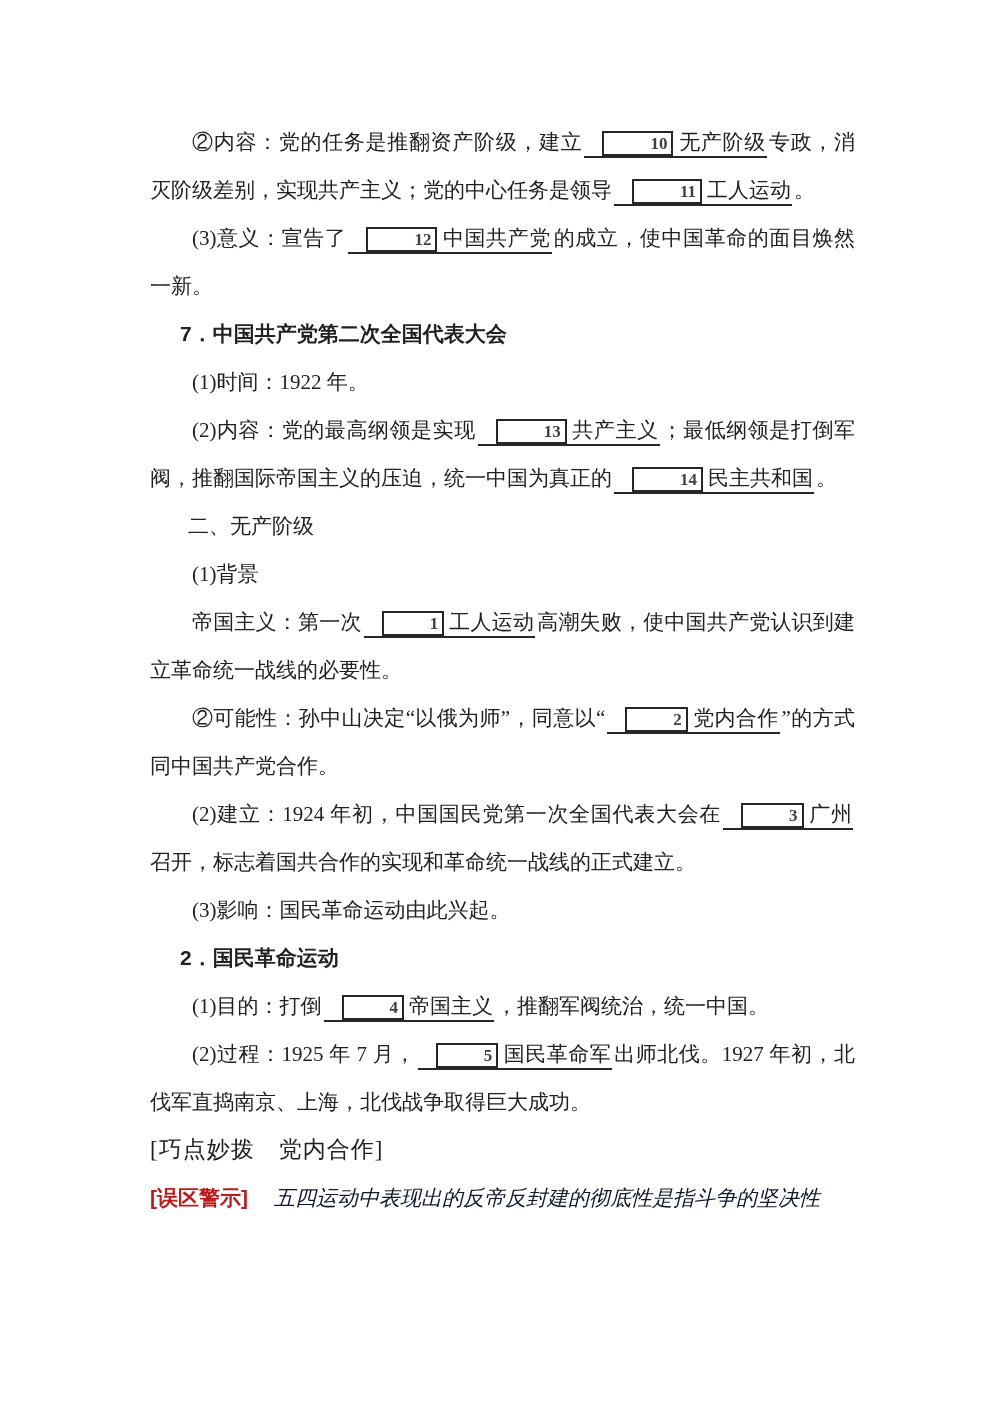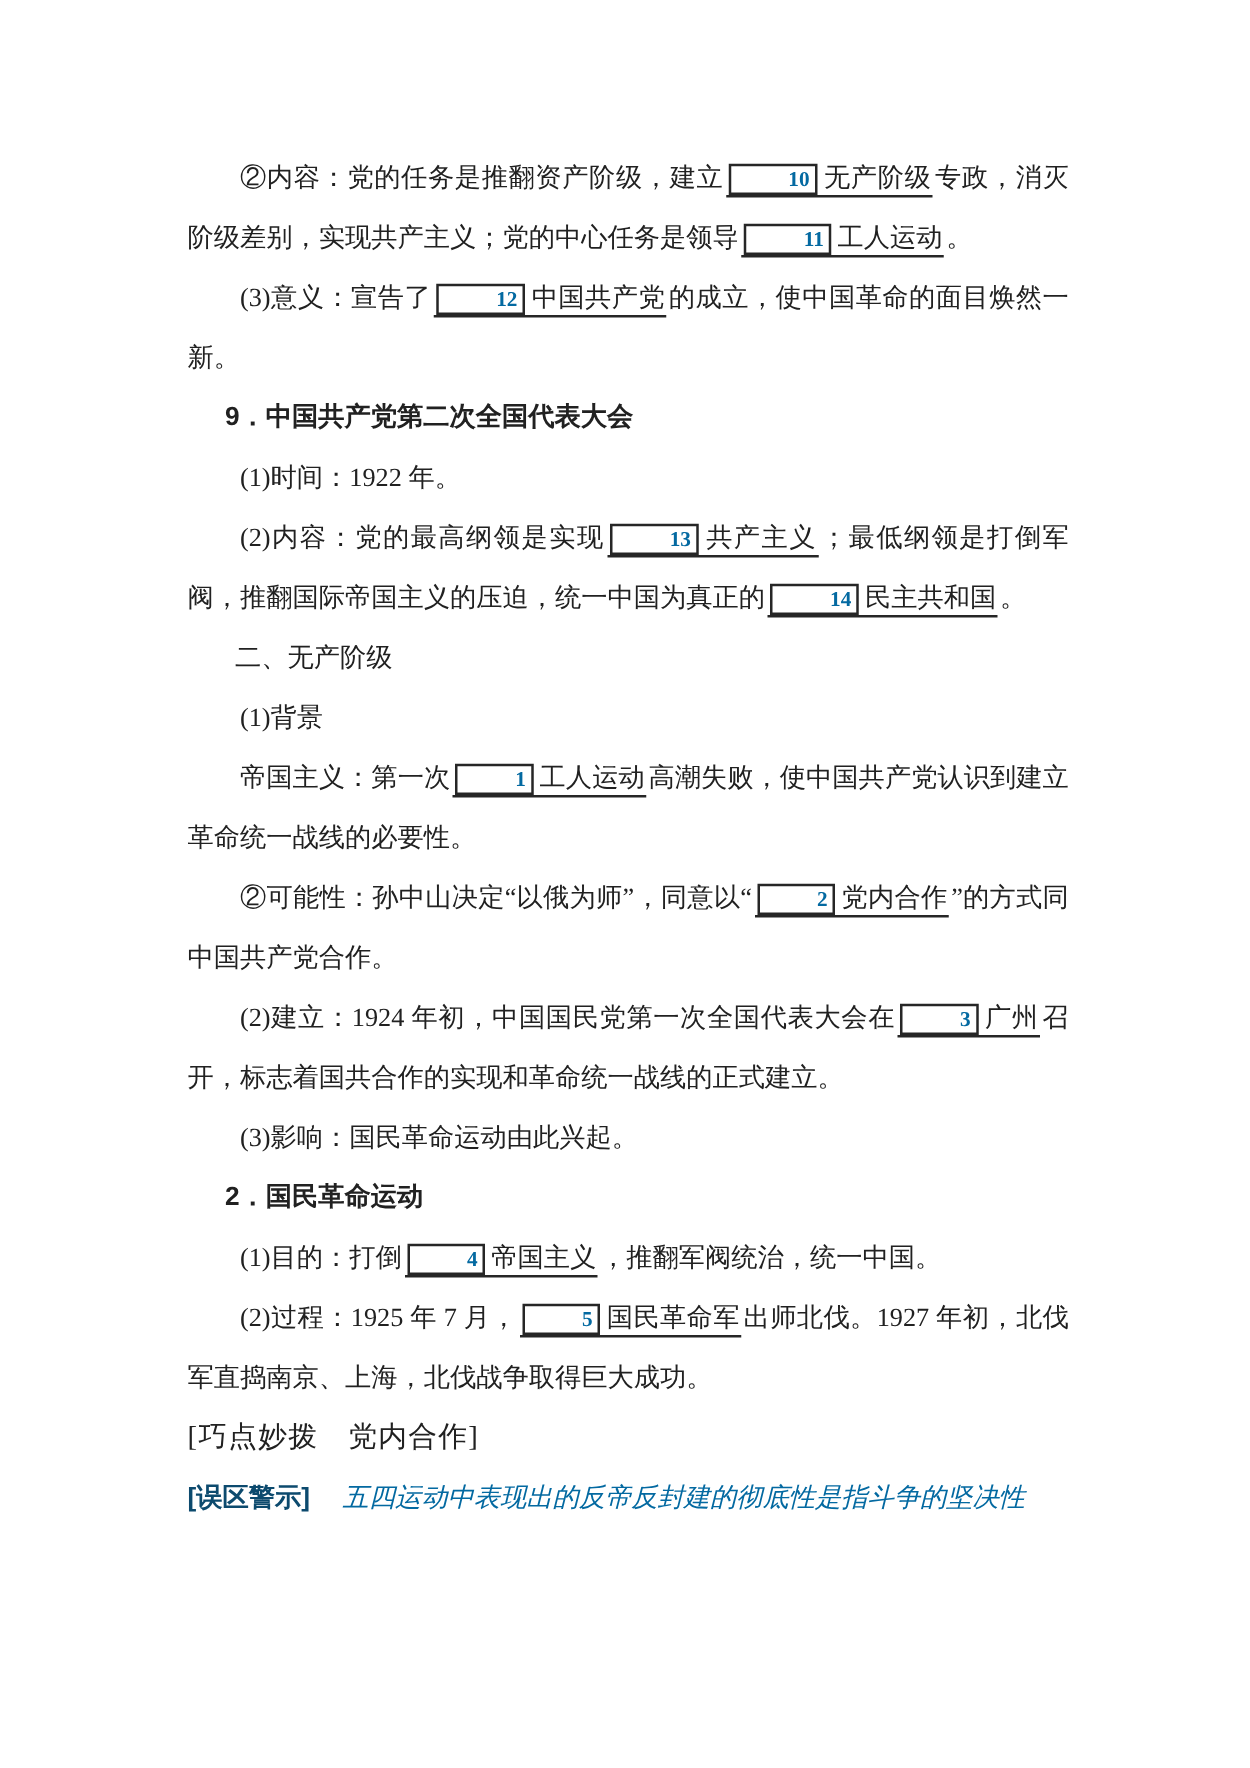--- a/index.html
+++ b/index.html
@@ -23,52 +23,52 @@
     text-align:left;
   }
   .section{text-indent:38px;text-align:left;}
   .center-title{
     text-align:center;text-indent:0;
     font-size:23px;letter-spacing:1px;line-height:50px;
   }
   .warning{text-indent:0;line-height:50px;}
   .wlabel{
     font-family:"Liberation Sans","DejaVu Sans",sans-serif;
-    font-weight:bold;color:#0c4a6e;margin-right:26px;
+    font-weight:bold;color:#b91c1c;margin-right:26px;
   }
-  .wtext{color:#0369a1;font-style:italic;}
+  .wtext{color:#0f172a;font-style:italic;}
   .blank{
     border-bottom:2px solid #262626;
     padding-bottom:2px;
     white-space:nowrap;
     margin:0 2px;
   }
   .numbox{
     display:inline-block;
     border:2px solid #262626;
     padding:0 4px;
-    margin:0 4px 0 2px;
+    margin:0 4px 0 18px;
     font-size:17px;
     line-height:21px;
     font-weight:bold;
     font-family:"Liberation Serif","DejaVu Serif",serif;
-    color:#0369a1;
+    color:#404040;
   }
   .ul{padding:0 1px;}
 </style>
 </head>
 <body>
 
 <div class="page">
 
   <p class="body"><span>②内容：党的任务是推翻资产阶级，建立</span><span class="blank"><span class="numbox">10</span><span class="ul">无产阶级</span></span><span>专政，消灭阶级差别，实现共产主义；党的中心任务是领导</span><span class="blank"><span class="numbox">11</span><span class="ul">工人运动</span></span><span>。</span></p>
 
   <p class="body"><span>(3)意义：宣告了</span><span class="blank"><span class="numbox">12</span><span class="ul">中国共产党</span></span><span>的成立，使中国革命的面目焕然一新。</span></p>
 
-  <p class="heading"><span>9．中国共产党第二次全国代表大会</span></p>
+  <p class="heading"><span>7．中国共产党第二次全国代表大会</span></p>
 
   <p class="body"><span>(1)时间：1922 年。</span></p>
 
   <p class="body"><span>(2)内容：党的最高纲领是实现</span><span class="blank"><span class="numbox">13</span><span class="ul">共产主义</span></span><span>；最低纲领是打倒军阀，推翻国际帝国主义的压迫，统一中国为真正的</span><span class="blank"><span class="numbox">14</span><span class="ul">民主共和国</span></span><span>。</span></p>
 
 
   <p class="section"><span>二、无产阶级</span></p>
 
 
   <p class="body"><span>(1)背景</span></p>

